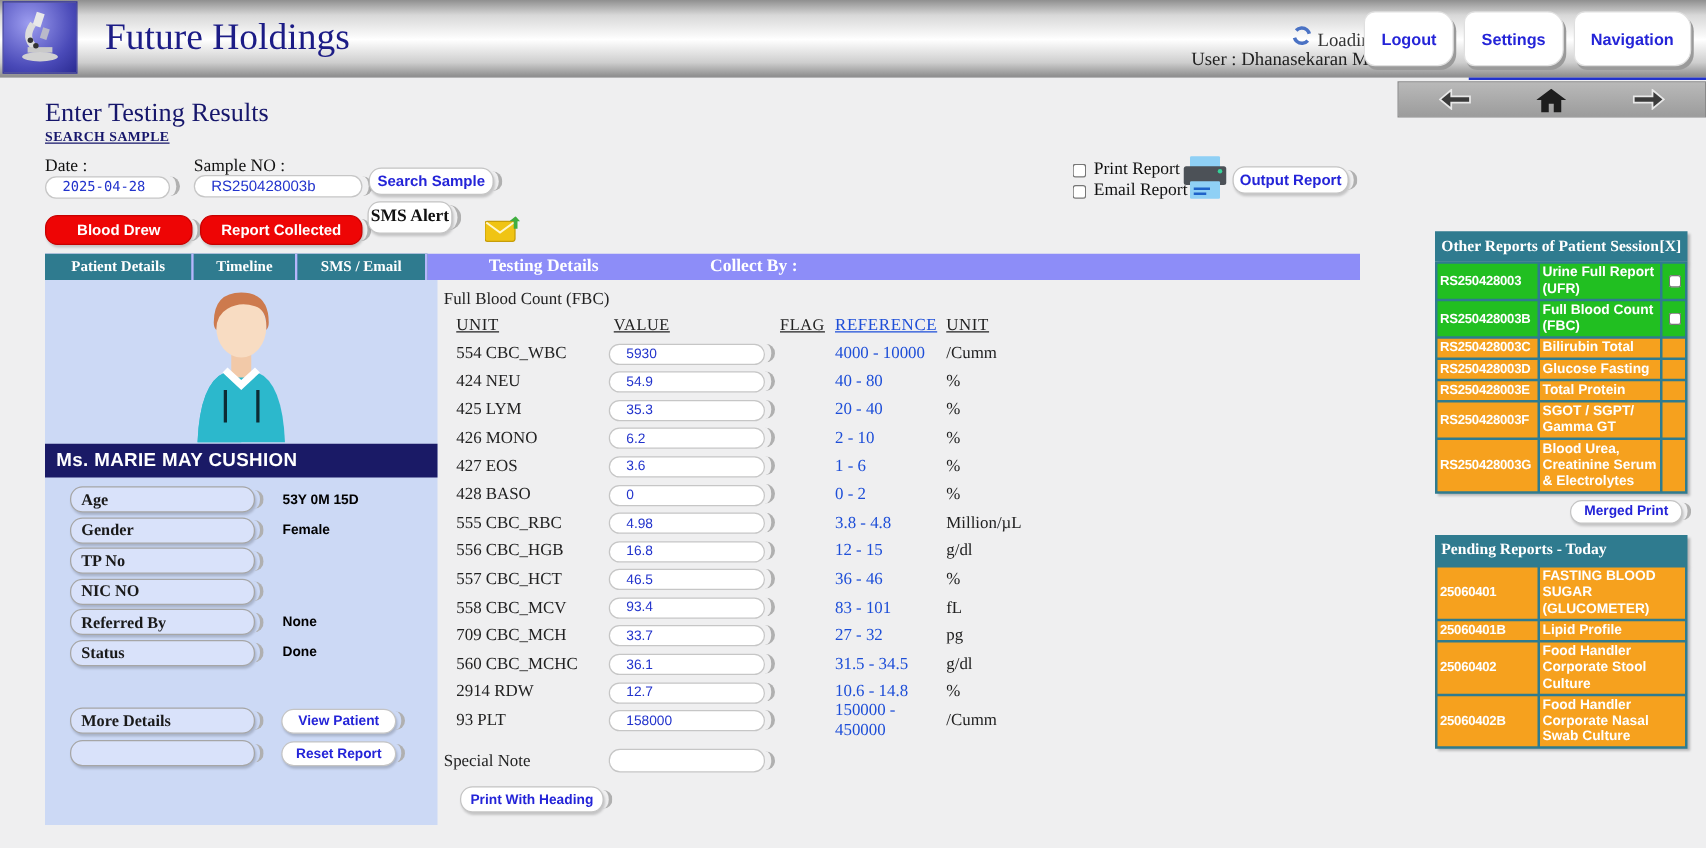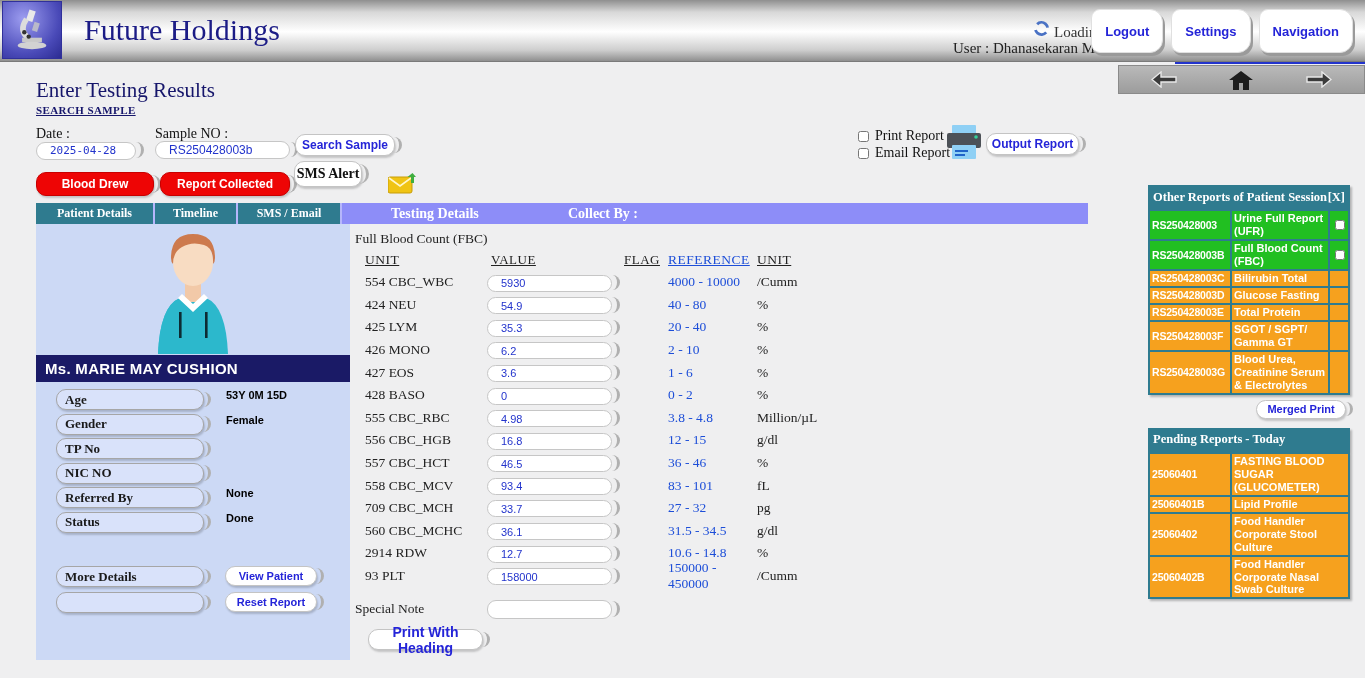--- a/index.html
+++ b/index.html
@@ -61,21 +61,21 @@
     font-family:"Liberation Serif",serif; font-weight:bold; font-size:14px; }
   .lbl-testing { left:355px; } .lbl-collect { left:532px; }
 
   
   .patient-panel { position:absolute; left:36px; top:224px; width:314px; height:436px; background:#ccd9f5; }
   .avatar { position:absolute; left:72px; top:4px; }
   .name-bar { position:absolute; left:0; top:131px; width:314px; height:27px; background:#1a1a66;
     color:#fff; font-weight:bold; font-size:15px; letter-spacing:.3px; display:flex;
     align-items:center; padding-left:9px; }
   .p-fields { position:absolute; left:2px; top:165px; width:310px; }
-  .p-row { display:flex; height:21px; margin-bottom:3.6px;padding-left:18px; }
+  .p-row { display:flex; align-items:center; height:21px; margin-bottom:3.6px;padding-left:18px; }
   .pf-pill { width:148px; height:21px; background:#d9e2fa; border:1px solid #a6a6a6; border-radius:10px;
     display:flex; align-items:center; padding-left:8px; font-family:"Liberation Serif",serif;
     font-weight:bold; font-size:13px; color:#1a1a1a; box-shadow:1px 2px 2px rgba(0,0,0,.18); }
   .pf-val { margin-left:22px; color:#000000; font-weight:bold; font-size:11px; }
   .p-btn { position:relative; left:0; margin-left:21px; width:92px; height:20px; font-size:11px; }
 
   
   .fbc-title { position:absolute; left:355px; top:231px; font-family:"Liberation Serif",serif;
     font-size:13.5px; color:#222; }
   .test-table { position:absolute; left:355px; top:252px; width:733px; font-family:"Liberation Serif",serif; }
@@ -86,21 +86,21 @@
   .col-val  { width:135px; }
   .col-flag { width:46px; }
   .col-ref  { width:89px; font-size:13.5px; color:#1d4ed8; }
   .col-unit { width:90px; font-size:13.5px; color:#222; }
   .t-hrow .col-val { padding-left:4px; } .t-hrow .col-flag { padding-left:2px; }
   .val-wrap { width:125px; }
   .t-input { height:17px; border-radius:9px; font-size:11px; font-family:"Liberation Sans",sans-serif; }
   .note-label { position:absolute; left:355px; top:601px; font-family:"Liberation Serif",serif;
     font-size:13.5px; color:#222; }
   .note-wrap { position:absolute; left:487px; top:599px; width:125px; }
-  .print-heading-btn { left:368px; top:629px; width:115px; height:21px; font-size:14px; }
+  .print-heading-btn { left:368px; top:629px; width:115px; height:21px; font-size:11px; }
   .search-btn { left:295px; top:134px; width:100px; height:22px; }
   .output-btn { left:986px; top:133px; width:93px; height:22px; }
   .blood-btn { left:36px; top:172px; width:118px; height:24px; }
   .collected-btn { left:160px; top:172px; width:130px; height:24px; }
   .sms-btn { left:294px; top:161px; width:68px; height:26px; }
   .mail-icon { position:absolute; left:388px; top:173px; cursor:pointer; }
   .printer-icon { position:absolute; left:944px; top:124px; cursor:pointer; }
   .merged-btn { position:relative; margin:5px 4px 0 auto; width:90px; height:19px; font-size:11px; }
 
   

